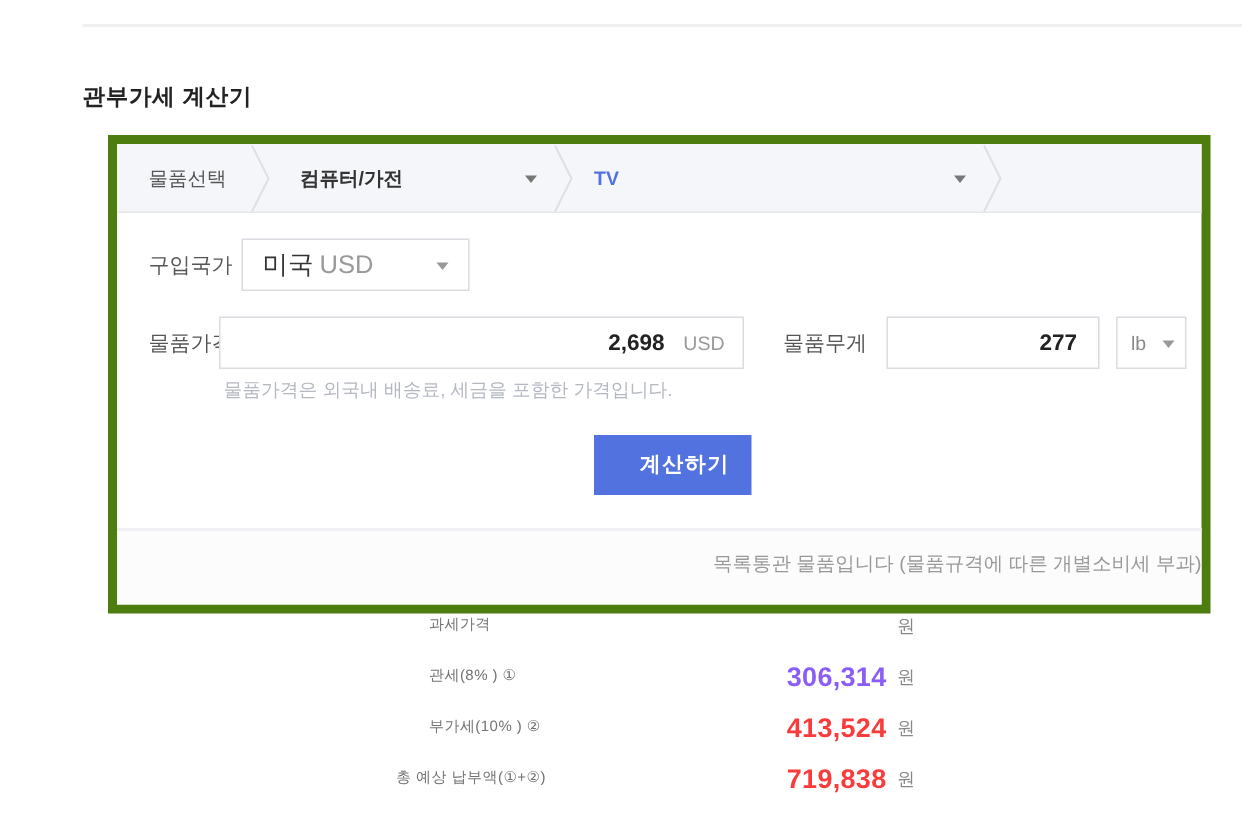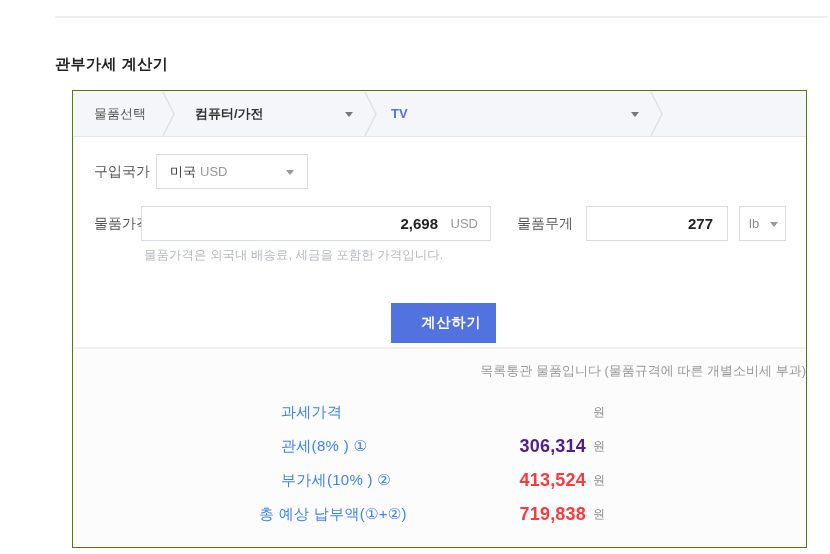--- a/index.html
+++ b/index.html
@@ -11,22 +11,22 @@
   }
 
   .top-rule { position: absolute; left: 55px; right: 2px; top: 16px; height: 2px; background: #f0f0f1; }
 
   .page-title {
     position: absolute; left: 55px; top: 45px;
     font-size: 15px; font-weight: bold; color: #222; letter-spacing: 0.5px;
   }
 
   .calc-box {
-    position: absolute; left: 72px; top: 90px; width: 735px; height: 458px;
-    border: 1px solid #4d7c0f; background: #fff;
+    position: absolute; left: 72px; top: 90px; width: 735px; height: 319px;
+    border: 6px solid #4d7c0f; background: #fff;
   }
 
   
   .cat-bar {
     position: absolute; left: 0; top: 0; right: 0; height: 46px;
     background: #f5f6f9; border-bottom: 1px solid #e4e6eb;
   }
   .cat-label { position: absolute; left: 21px; top: 0; line-height: 45px; font-size: 13px; color: #555; }
   .chev { position: absolute; top: 0; width: 16px; height: 46px; }
   .chev svg { display: block; }
@@ -45,21 +45,21 @@
   
   .field-label { position: absolute; font-size: 14px; color: #555; line-height: 35px; }
   .lbl-country { left: 21px; top: 63px; }
   .lbl-price   { left: 21px; top: 115px; }
   .lbl-weight  { left: 444px; top: 115px; }
 
   .select-box {
     position: absolute; height: 35px; border: 1px solid #d9dce1; background: #fff; cursor: pointer;
   }
   .country-select { left: 83px; top: 63px; width: 152px; }
-  .country-select .val { position: absolute; left: 13px; line-height: 33px; font-size: 13px; color: #333; }
+  .country-select .val { position: absolute; left: 13px; line-height: 33px; font-size: 17px; color: #333; }
   .country-select .cur { color: #999; margin-left: 4px; font-weight: normal; }
   .country-select .dd-arrow { right: 13px; top: 15px; border-top-color: #999; }
 
   .input-wrap { position: absolute; height: 35px; border: 1px solid #d9dce1; background: #fff; }
   .price-input-wrap  { left: 68px;  top: 115px; width: 350px; }
   .weight-input-wrap { left: 513px; top: 115px; width: 142px; }
   .input-wrap input {
     position: absolute; left: 0; top: 0; width: 100%; height: 100%;
     border: none; outline: none; background: transparent;
     text-align: right; font-size: 15px; font-weight: bold; color: #222;
@@ -69,36 +69,36 @@
   .weight-input-wrap input { padding-right: 14px; }
   .in-unit { position: absolute; right: 12px; top: 0; line-height: 33px; font-size: 13px; color: #999; }
 
   .unit-select { left: 666px; top: 115px; width: 47px; padding-left: 10px; }
   .unit-select .val { position: absolute; left: 9px; line-height: 33px; font-size: 13px; color: #888; }
   .unit-select .dd-arrow { right: 7px; top: 15px; border-top-color: #999; }
 
   .helper-text { position: absolute; left: 71px; top: 156px; font-size: 12.5px; color: #b4b8c1; }
 
   .calc-button {
-    position: absolute; left: 318px; top: 212px; width: 105px; height: 40px;
+    position: absolute; left: 318px; top: 194px; width: 105px; height: 40px;
     background: #5272e0; color: #fff; border: none; cursor: pointer;
     font-size: 14px; font-weight: bold; letter-spacing: 1px;
     font-family: "Liberation Sans", "DejaVu Sans", sans-serif;
     padding-left: 22px;
   }
 
   
   .results {
     position: absolute; left: 0; right: 0; top: 256px; bottom: 0;
     background: #fcfcfd; border-top: 2px solid #eef0f3;
   }
   .notice { margin-top: 13px; text-align: right; font-size: 13px; color: #999; }
   .res-rows { position: absolute; left: 0; right: 0; top: 46px; }
   .res-row { position: relative; height: 34px; }
-  .res-label { position: absolute; left: 208px; line-height: 34px; font-size: 15px; color: #3b82f6; letter-spacing: 0.3px; text-align: center; }
+  .res-label { position: absolute; left: 208px; line-height: 34px; font-size: 10px; color: #737373; letter-spacing: 0.3px; text-align: center; }
   .res-row-total .res-label { left: 186px; }
   .res-value {
     position: absolute; left: 313px; width: 200px; text-align: right;
     line-height: 34px; font-size: 18px; font-weight: bold; letter-spacing: 0.2px;
   }
   .res-unit { position: absolute; left: 520px; line-height: 35px; font-size: 12px; color: #888; }
 </style>
 </head>
 <body>
 
@@ -170,21 +170,21 @@
   <div class="results">
     <div class="notice">목록통관 물품입니다 (물품규격에 따른 개별소비세 부과)</div>
 
     <div class="res-rows">
       <div class="res-row">
         <span class="res-label">과세가격</span>
         <span class="res-unit">원</span>
       </div>
       <div class="res-row">
         <span class="res-label">관세(8% ) ①</span>
-        <span class="res-value" style="color: #4c1d95;">306,314</span>
+        <span class="res-value" style="color: #8b5cf6;">306,314</span>
         <span class="res-unit">원</span>
       </div>
       <div class="res-row">
         <span class="res-label">부가세(10% ) ②</span>
         <span class="res-value" style="color: rgb(249, 59, 59);">413,524</span>
         <span class="res-unit">원</span>
       </div>
       <div class="res-row res-row-total">
         <span class="res-label">총 예상 납부액(①+②)</span>
         <span class="res-value" style="color: rgb(249, 59, 59);">719,838</span>

